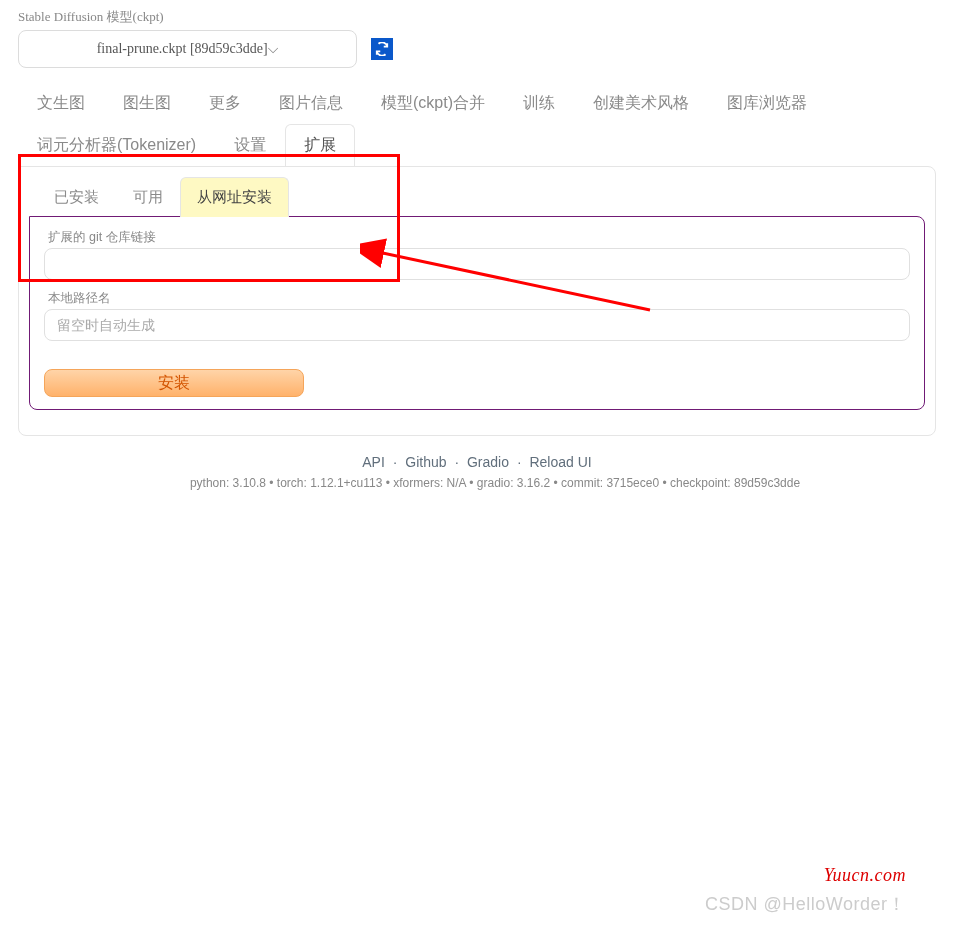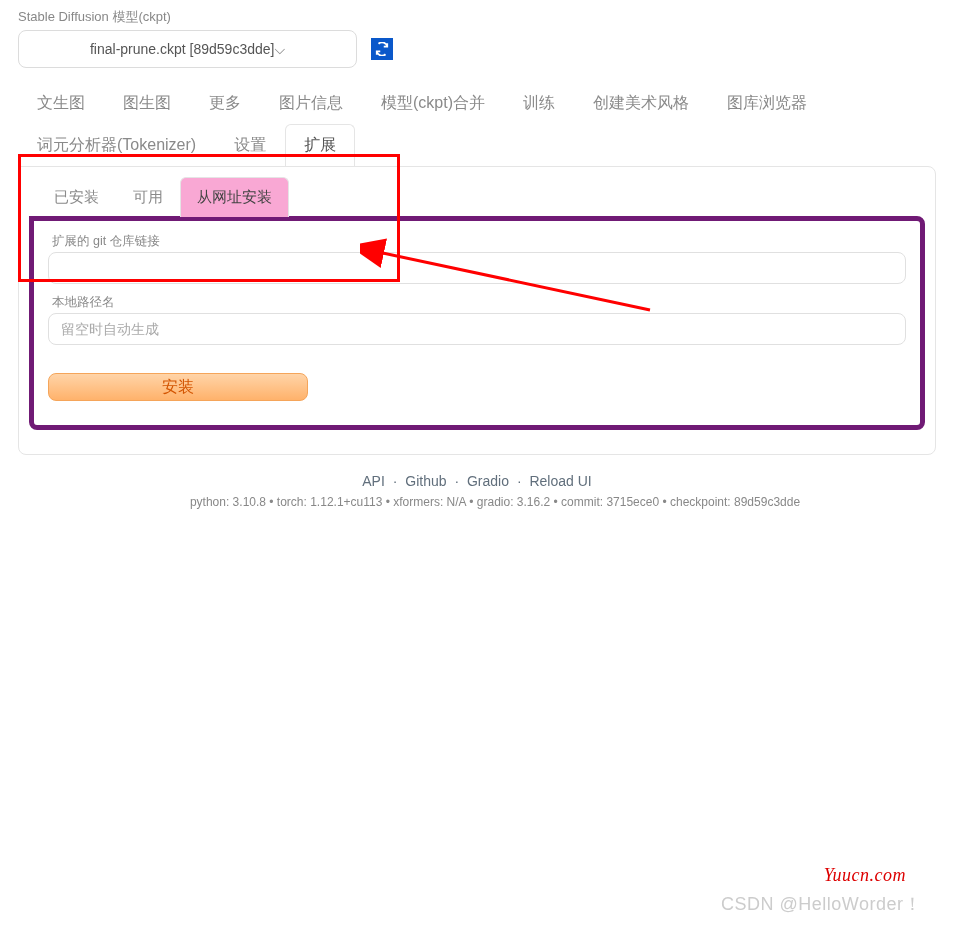--- a/index.html
+++ b/index.html
@@ -5,21 +5,21 @@
     * { box-sizing: border-box; margin: 0; padding: 0; }
     body {
       font-family: -apple-system, BlinkMacSystemFont, "Segoe UI", Arial, sans-serif;
       background: #ffffff;
       color: #333;
       font-size: 14px;
       width: 954px;
       height: 930px;
       position: relative;
     }
-    .top-section { padding: 8px 24px 0 18px; }
+    .top-section { padding: 8px 24px 0 18px; font-family: Liberation Serif, serif; }
     .model-label { color: #888; font-size: 13px; margin-bottom: 4px; }
     .model-row { display: flex; align-items: center; gap: 14px; margin-bottom: 14px; }
     .model-select {
       width: 339px; height: 38px; border: 1px solid #dcdcdc; border-radius: 8px;
       display: flex; align-items: center; justify-content: center;
       padding: 0 12px; color: #555; font-size: 14px; background: #fff;
     }
     .chevron { color: #888; }
     .refresh-btn {
       width: 22px; height: 22px; background: #0a58ca;
@@ -37,24 +37,24 @@
       margin: 0 18px 18px 18px; border: 1px solid #e5e5e5; border-radius: 0 8px 8px 8px;
       padding: 10px 10px 24px 10px; min-height: 270px; position: relative;
       border-top-left-radius: 0;
     }
     .sub-tabs { display: flex; padding-left: 8px; }
     .sub-tab {
       padding: 10px 16px; color: #8a8a8a; font-size: 15px; cursor: pointer;
       border: 1px solid transparent; border-bottom: none;
     }
     .sub-tab.active {
-      color: #444; border-color: #e5e5e5; border-radius: 6px 6px 0 0; background: #f9a8d4;
+      color: #444; border-color: #e5e5e5; border-radius: 6px 6px 0 0; background: #fef9c3;
     }
     .inner-panel {
-      border: 5px solid #701a75; border-radius: 0 8px 8px 8px; padding: 8px 14px 24px 14px;
+      border: 1px solid #701a75; border-radius: 0 8px 8px 8px; padding: 8px 14px 12px 14px;
       border-top-left-radius: 0; margin-top: -1px;
     }
     .field-group { margin-top: 4px; }
     .field-label { color: #888; font-size: 12.5px; margin-bottom: 2px; margin-left: 4px; }
     .text-input {
       width: 100%; height: 32px; border: 1px solid #e0e0e0; border-radius: 8px;
       padding: 0 12px; font-size: 14px; color: #555; outline: none;
       background: #fff;
     }
     .text-input::placeholder { color: #aaa; }
@@ -72,21 +72,21 @@
     .arrow-svg { position: absolute; left: 360px; top: 230px; z-index: 19; pointer-events: none; }
     .footer { text-align: center; margin-top: 12px; color: #616f7c; font-size: 14px; }
     .footer-links span { color: #616f7c; }
     .dot-sep { color: #999; padding: 0 4px; }
     .version-line { color: #888; font-size: 12px; margin-top: 6px; padding-left: 36px; }
     .watermark1 {
       position: absolute; right: 48px; bottom: 44px; color: #dd0000;
       font-family: Georgia, serif; font-style: italic; font-size: 18px; letter-spacing: 0.5px;
     }
     .watermark2 {
-      position: absolute; right: 32px; bottom: 14px; color: #cccccc;
+      position: absolute; right: 48px; bottom: 14px; color: #cccccc;
       font-size: 18px; letter-spacing: 0.5px;
     }
   </style>
 </head>
 <body>
 
 <div class="top-section">
   <div class="model-label">Stable Diffusion 模型(ckpt)</div>
   <div class="model-row">
     <div class="model-select">

